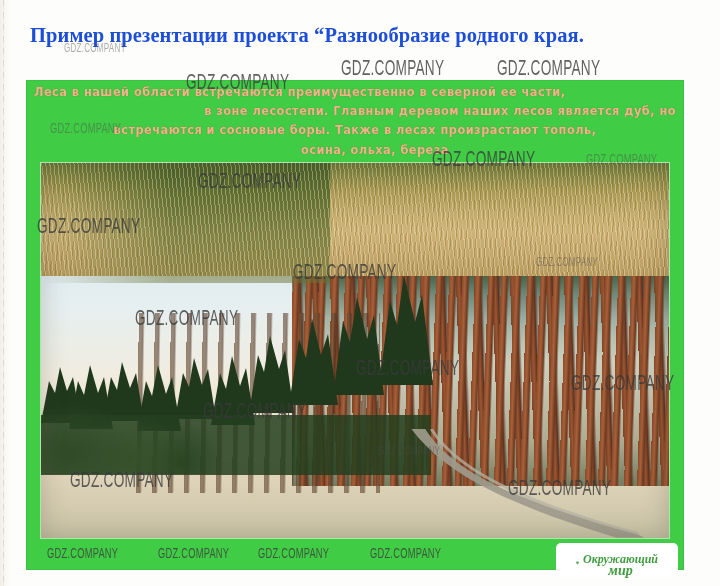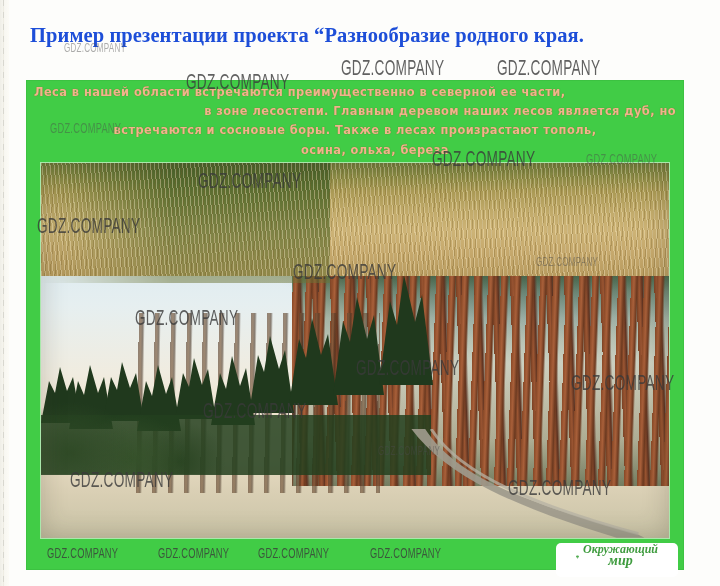--- a/index.html
+++ b/index.html
@@ -154,21 +154,21 @@
 
   
   #photo-soft{
     box-shadow:inset 0 0 26px rgba(60,60,40,.25);
   }
 
   
   #logo{
     position:absolute;left:556px;top:543px;width:122px;height:34px;
     background:#ffffff;border-radius:5px;
-    display:flex;align-items:flex-start;gap:4px;padding:0 20px;
+    display:flex;align-items:flex-end;gap:4px;padding:0 20px;
     box-sizing:border-box;
   }
   #logo-text{
     font-family:"Liberation Serif",serif;font-style:italic;font-weight:bold;
     color:#3f9c3f;font-size:12px;line-height:12px;text-align:center;
   }
   #logo-text .l2{display:block;font-size:14px;}
 
   
   .wm{

